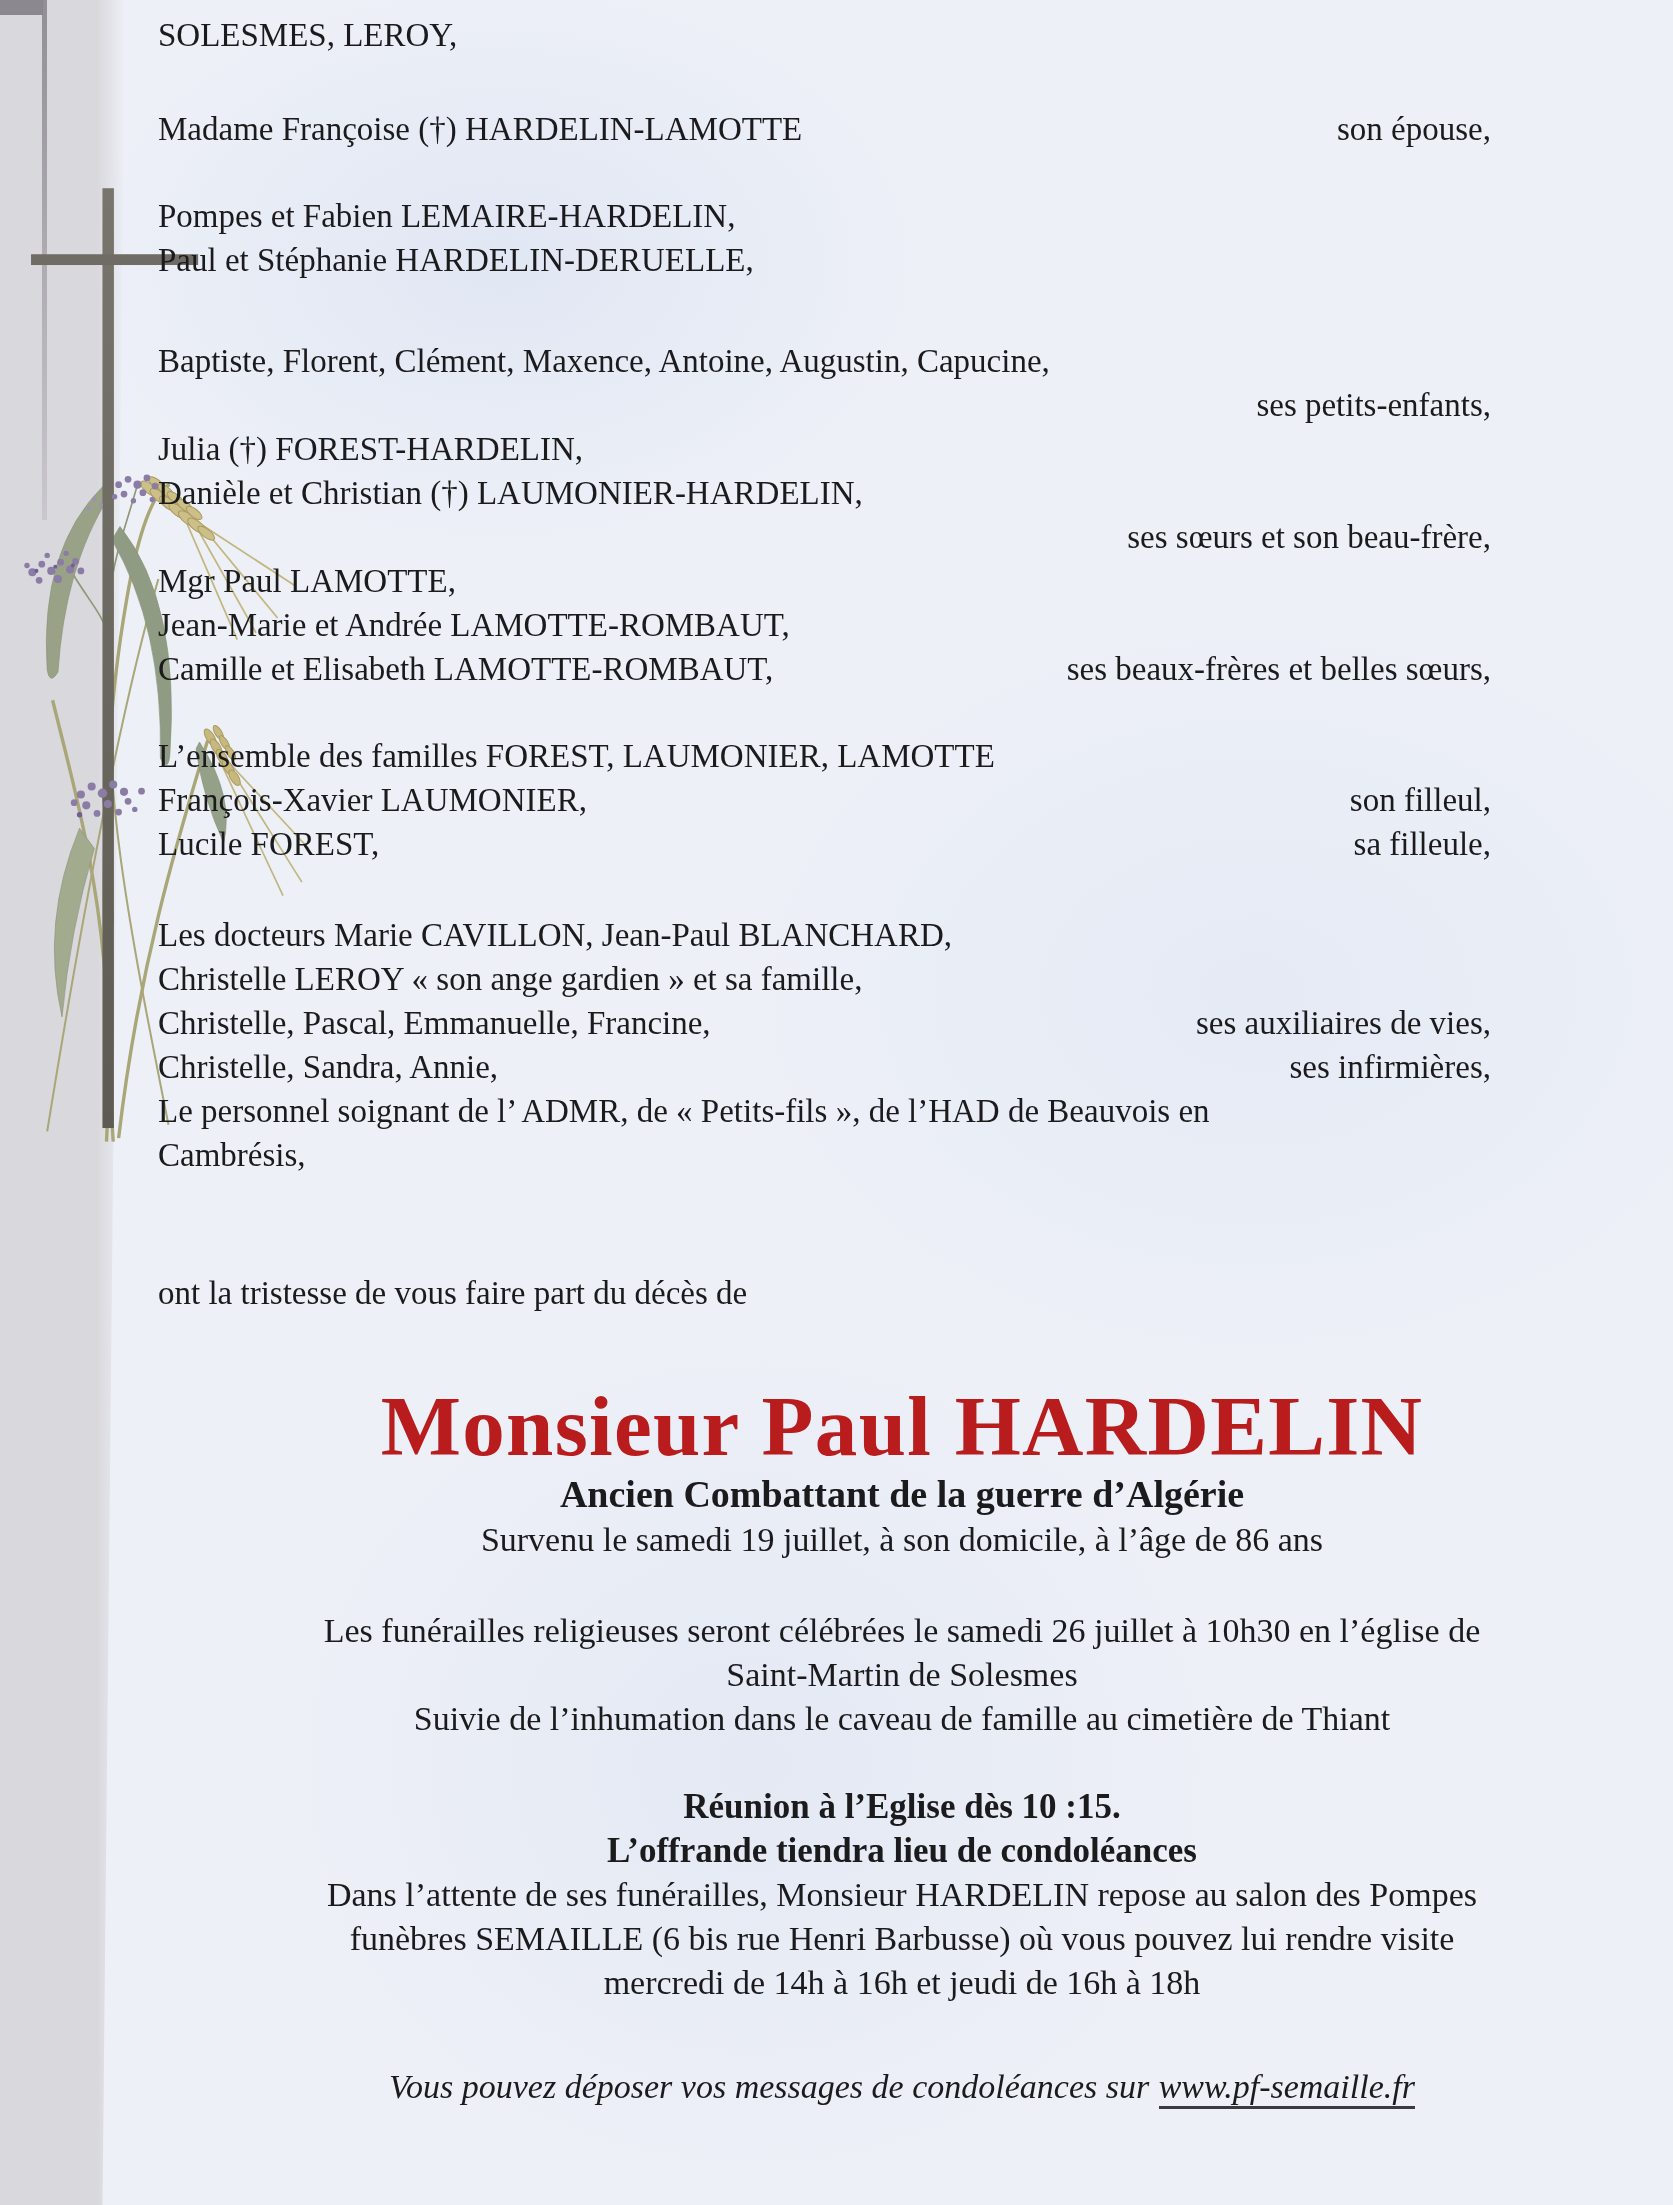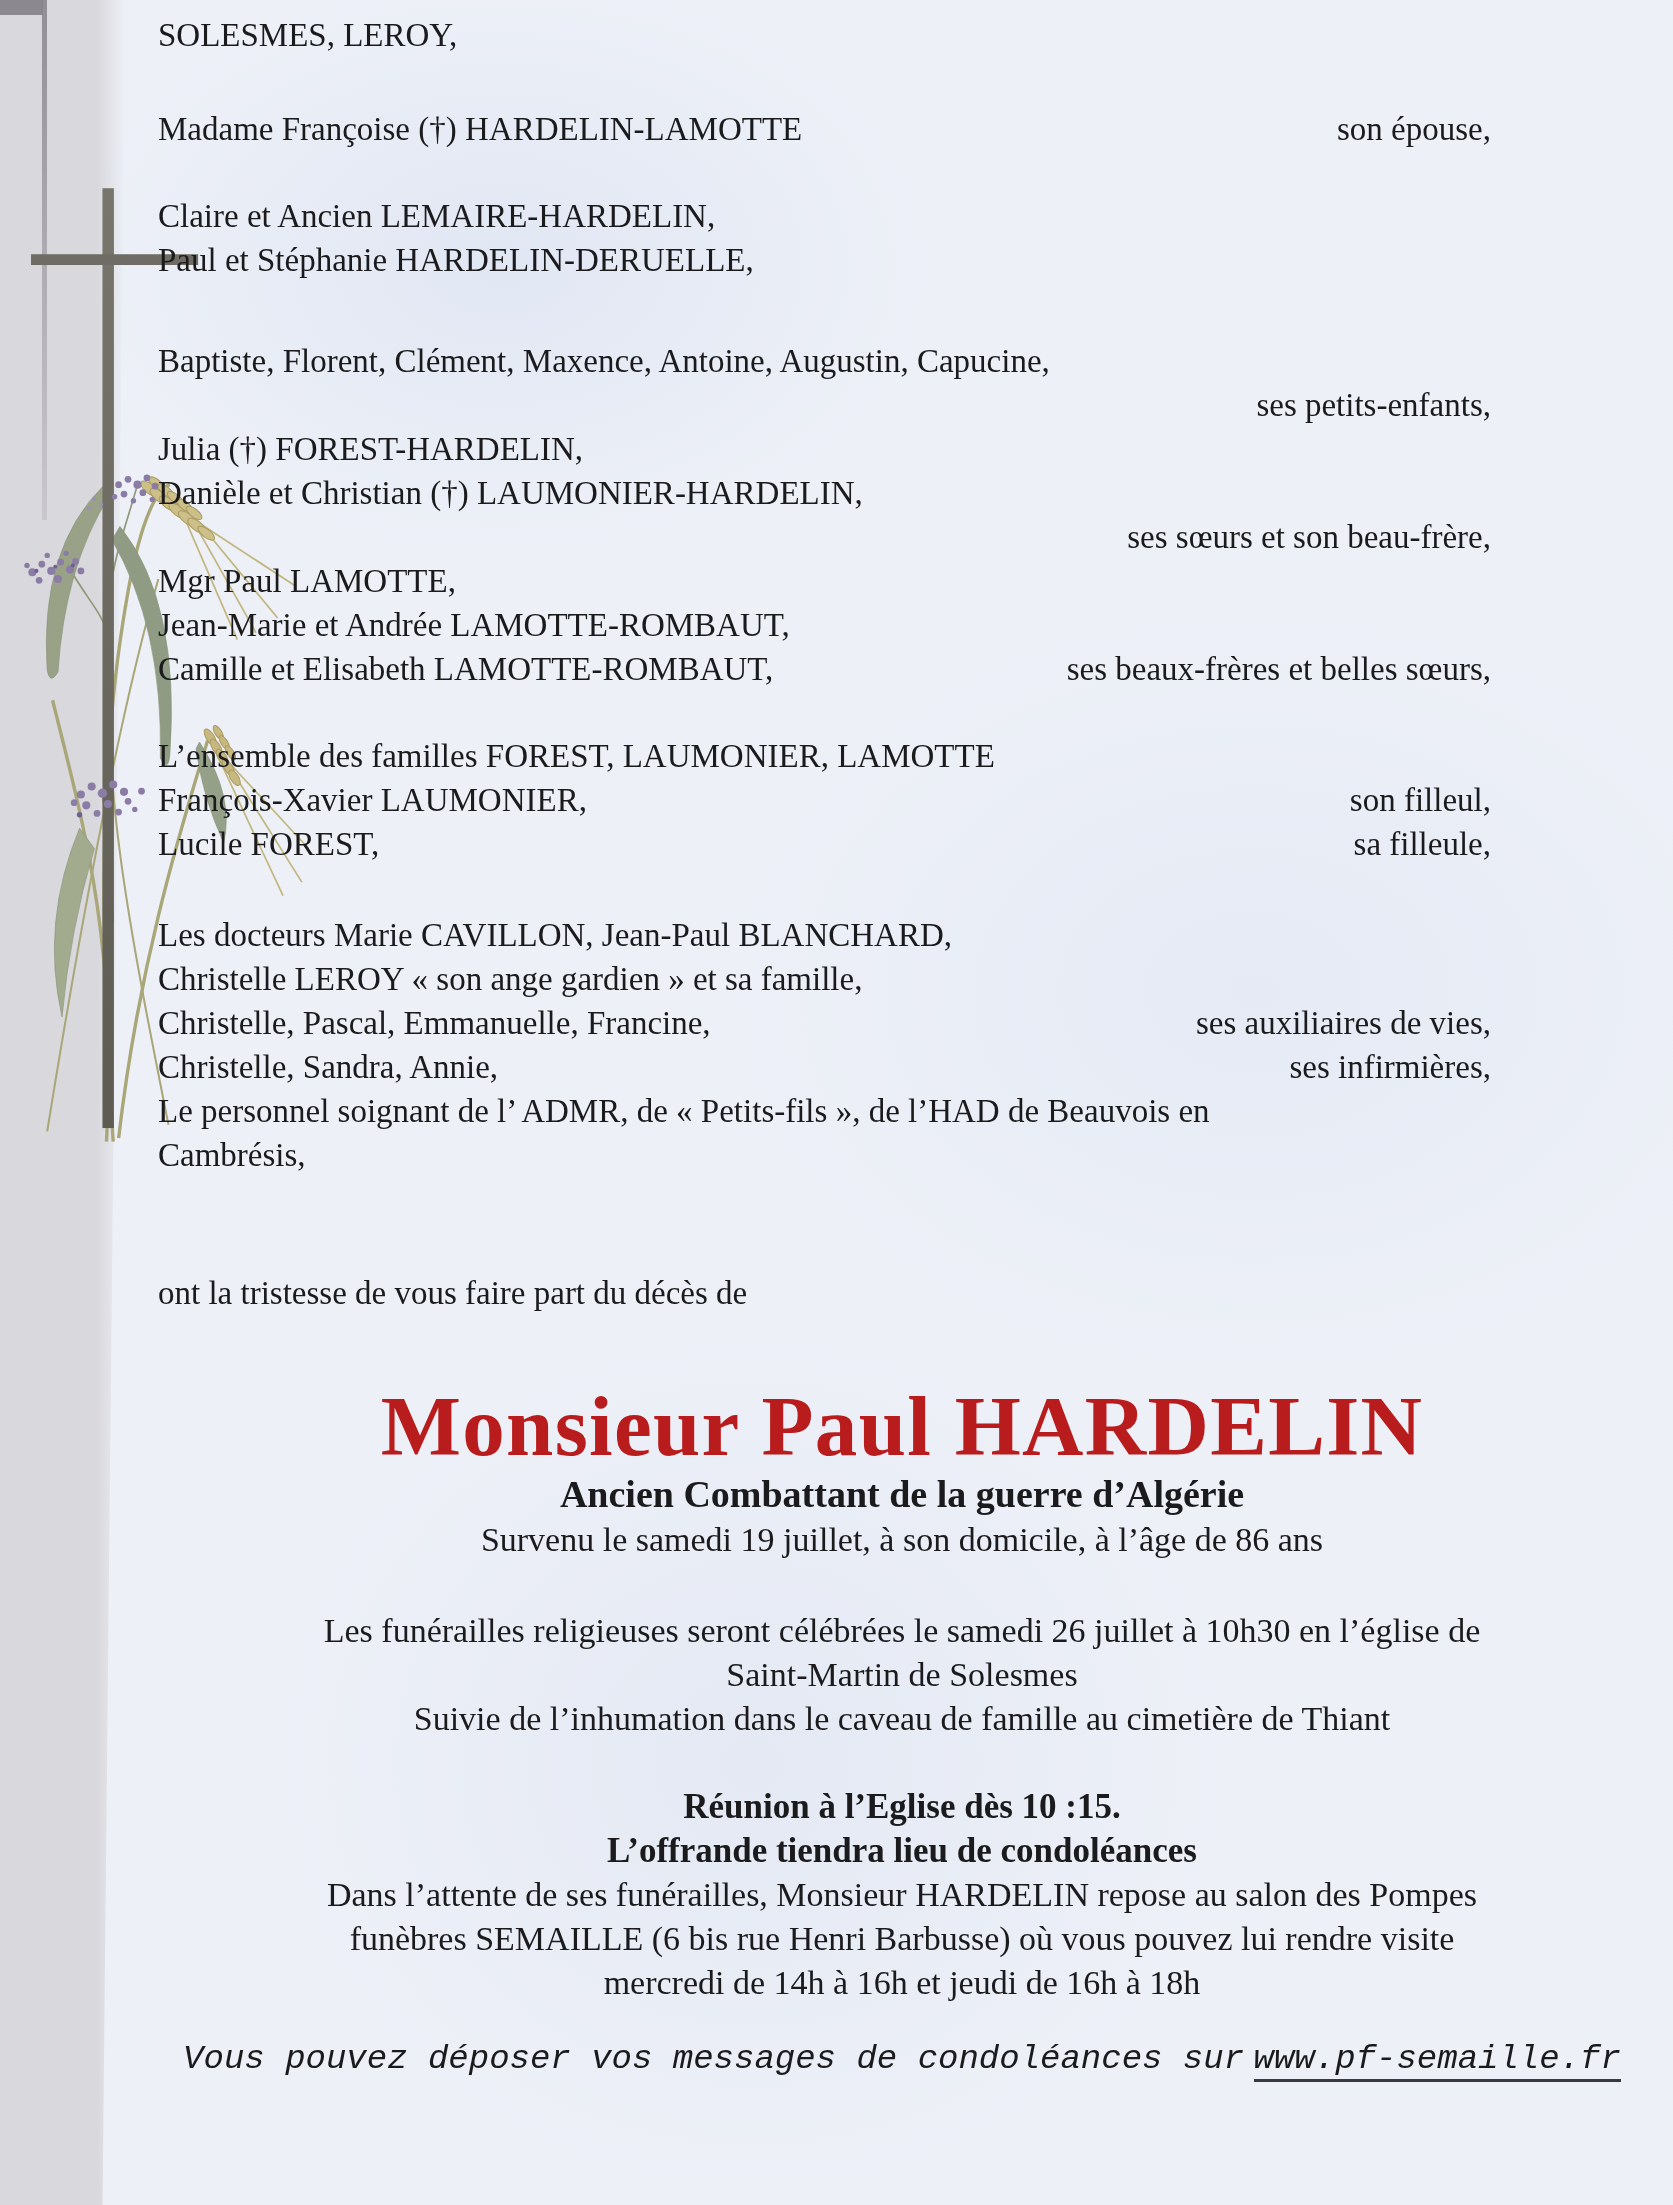--- a/index.html
+++ b/index.html
@@ -34,21 +34,21 @@
   .row{display:flex;justify-content:space-between;align-items:baseline;}
   .row.label-only{justify-content:flex-end;}
   .rel{padding-right:155px;white-space:nowrap;}
   .center{text-align:center;font-size:34px;}
   .bold{font-weight:bold;}
   .italic{font-style:italic;}
   .title{font-size:85px;line-height:88px;font-weight:bold;letter-spacing:1.3px;color:#b91c1c;}
   .subtitle{font-size:38px;line-height:47px;font-weight:bold;}
   .meeting-line{font-size:35px;}
   .url{border-bottom:3.4px solid #3a3a40;padding-bottom:1.3px;margin-left:.28em;}
-  .mt5{margin-top:1px;} .mt60{margin-top:32px;font-family:Liberation Mono, monospace;} .mt64{margin-top:43px;}
+  .mt5{margin-top:1px;} .mt60{margin-top:60px;} .mt64{margin-top:43px;}
   .mt65{margin-top:44px;} .mt70{margin-top:47px;} .mt72{}
   .mt74{margin-top:50px;} .mt85{margin-top:57px;} .mt100{margin-top:67px;}
   .mt140{margin-top:94px;}
 </style>
 </head>
 <body>
 
 <div class="paper-texture"></div>
 <div class="scan-band"></div>
 <div class="corner-shadow"></div>
@@ -164,21 +164,21 @@
 
 <div class="content">
 
   <div class="line">SOLESMES, LEROY,</div>
 
   <div class="row mt74">
     <span>Madame Françoise (†) HARDELIN-LAMOTTE</span>
     <span class="rel">son épouse,</span>
   </div>
 
-  <div class="line mt64">Claire et Ancien LEMAIRE-HARDELIN,</div>
+  <div class="line mt64">Pompes et Fabien LEMAIRE-HARDELIN,</div>
   <div class="line">Paul et Stéphanie HARDELIN-DERUELLE,</div>
 
   <div class="line mt85">Baptiste, Florent, Clément, Maxence, Antoine, Augustin, Capucine,</div>
   <div class="row label-only">
     <span class="rel">ses petits-enfants,</span>
   </div>
 
   <div class="line">Julia (†) FOREST-HARDELIN,</div>
   <div class="line">Danièle et Christian (†) LAUMONIER-HARDELIN,</div>
   <div class="row label-only">

